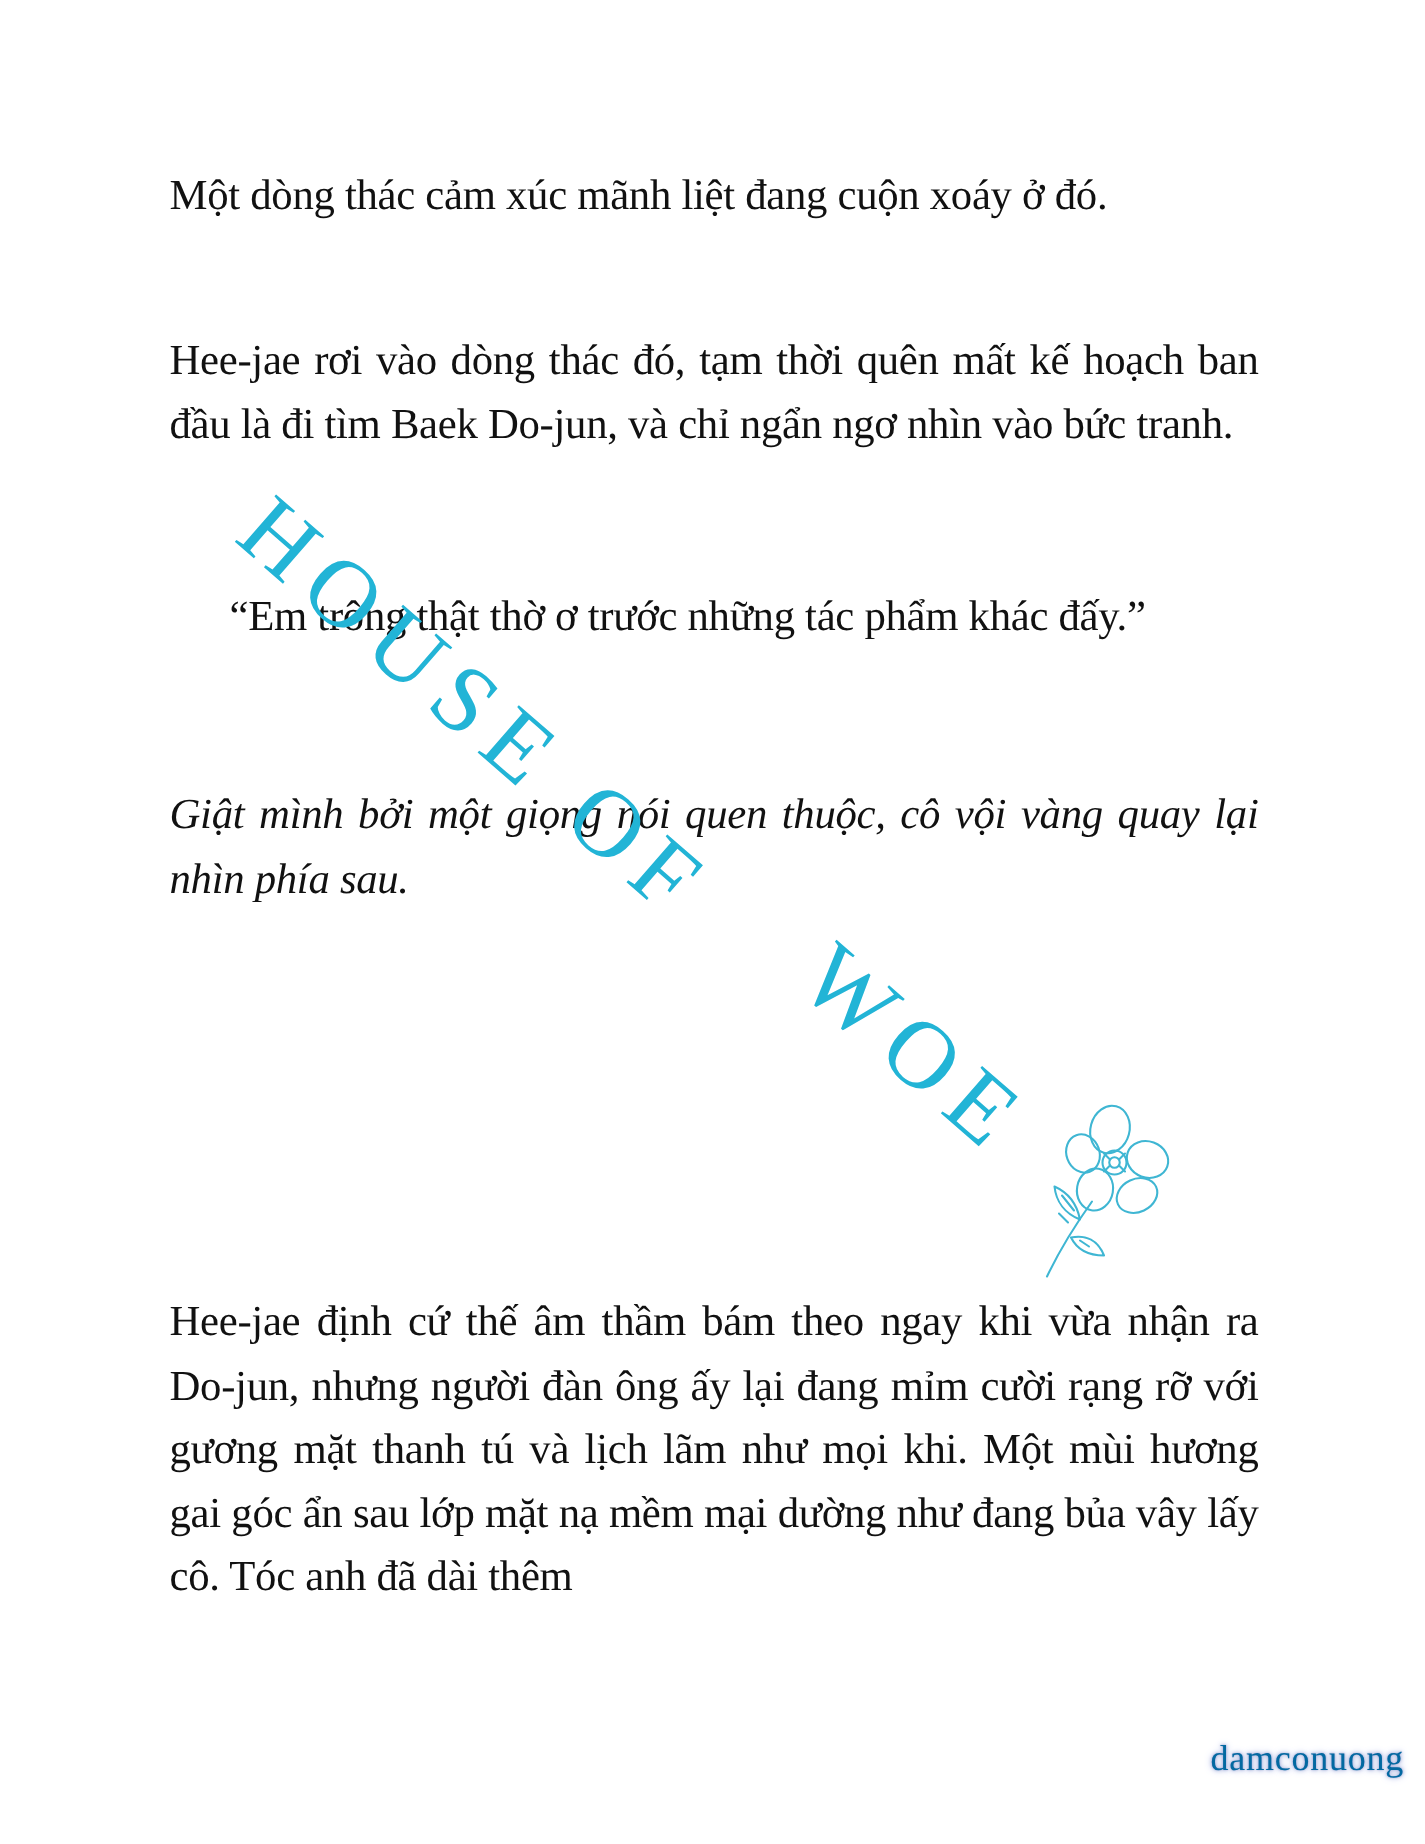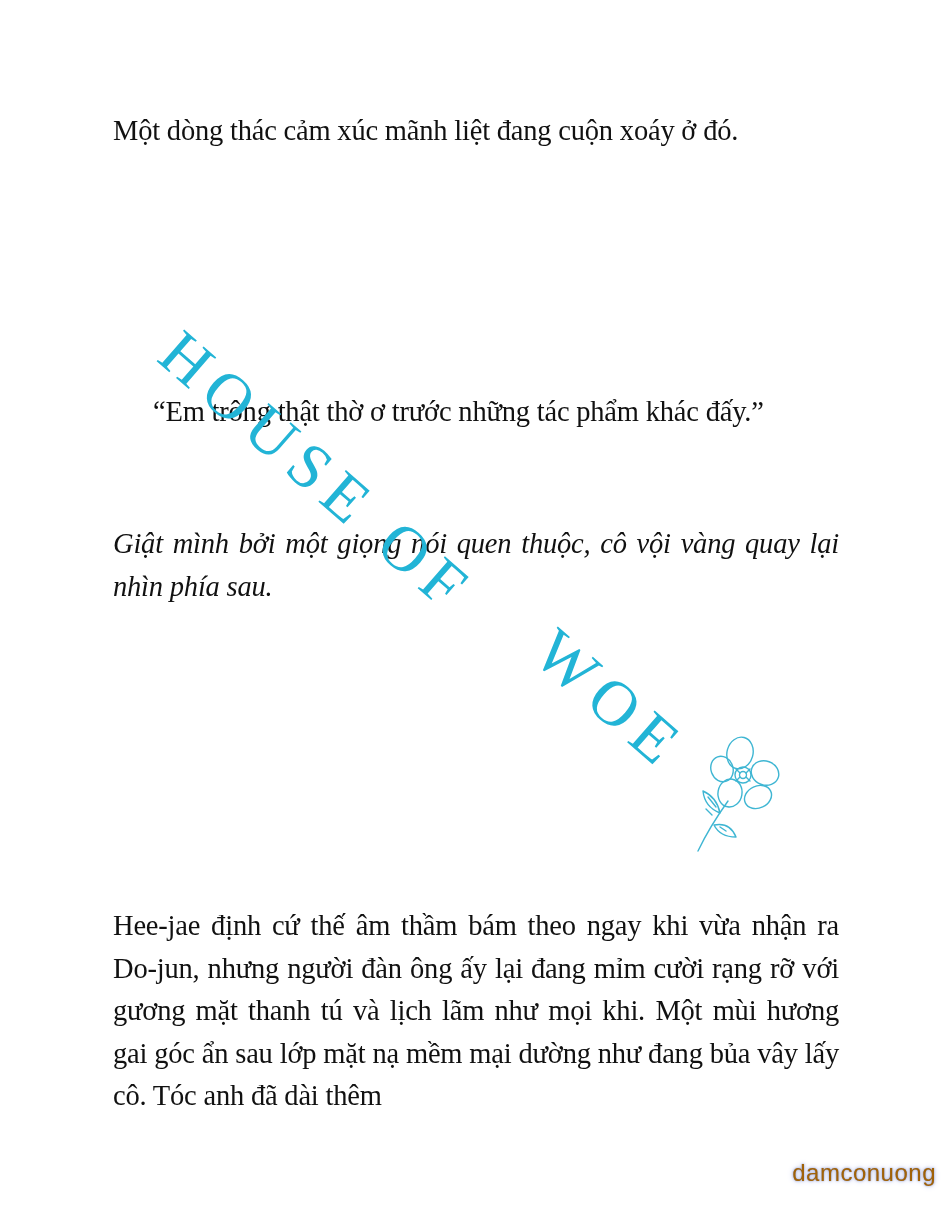--- a/index.html
+++ b/index.html
@@ -58,42 +58,43 @@
       position: absolute;
       left: 670px;
       top: 735px;
       width: 120px;
       height: 120px;
     }
     .site-mark {
       position: absolute;
       right: 14px;
       bottom: 8px;
-      font-family: Liberation Sans, sans-serif;
+      font-family: Liberation Serif, serif;
       font-size: 24px;
-      color: #a16207;
+      color: #0369a1;
       letter-spacing: 0.5px;
       text-shadow: 0 0 3px #9aa6d6, 0 0 6px #c3cbee, 0 0 1px #8a96c8;
     }
   </style>
 </head>
 <body>
 
 <div class="page">
 
   <p class="para" style="top:110px;">Một dòng thác cảm xúc mãnh liệt đang cuộn xoáy ở đó.</p>
 
+  <p class="para" style="top:220px;">Hee-jae rơi vào dòng thác đó, tạm thời quên mất kế hoạch ban đầu là đi tìm Baek Do-jun, và chỉ ngẩn ngơ nhìn vào bức tranh.</p>
 
   <p class="para" style="top:391px;margin-left:40px;">“Em trông thật thờ ơ trước những tác phẩm khác đấy.”</p>
 
   <p class="para" style="top:523px;font-style:italic;">Giật mình bởi một giọng nói quen thuộc, cô vội vàng quay lại nhìn phía sau.</p>
 
 
 
-  <p class="para" style="top:905px;">Hee-jae định cứ thế âm thầm bám theo ngay khi vừa nhận ra Do-jun, nhưng người đàn ông ấy lại đang mỉm cười rạng rỡ với gương mặt thanh tú và lịch lãm như mọi khi. Một mùi hương gai góc ẩn sau lớp mặt nạ mềm mại dường như đang bủa vây lấy cô. Tóc anh đã dài thêm</p>
+  <p class="para" style="top:861px;">Hee-jae định cứ thế âm thầm bám theo ngay khi vừa nhận ra Do-jun, nhưng người đàn ông ấy lại đang mỉm cười rạng rỡ với gương mặt thanh tú và lịch lãm như mọi khi. Một mùi hương gai góc ẩn sau lớp mặt nạ mềm mại dường như đang bủa vây lấy cô. Tóc anh đã dài thêm</p>
 
   <div class="watermark">
     <div class="wm-text wm-text-1">HOUSE OF</div>
     <div class="wm-text wm-text-2">WOE</div>
 
     <svg class="flower" viewBox="0 0 120 120" fill="none" stroke="#3fb6d3" stroke-width="1.4" stroke-linecap="round" stroke-linejoin="round">
 
       <ellipse cx="70" cy="18" rx="13" ry="16" transform="rotate(15 70 18)"></ellipse>
       <ellipse cx="95" cy="38" rx="14" ry="12" transform="rotate(20 95 38)"></ellipse>
       <ellipse cx="88" cy="62" rx="14" ry="11" transform="rotate(-25 88 62)"></ellipse>

